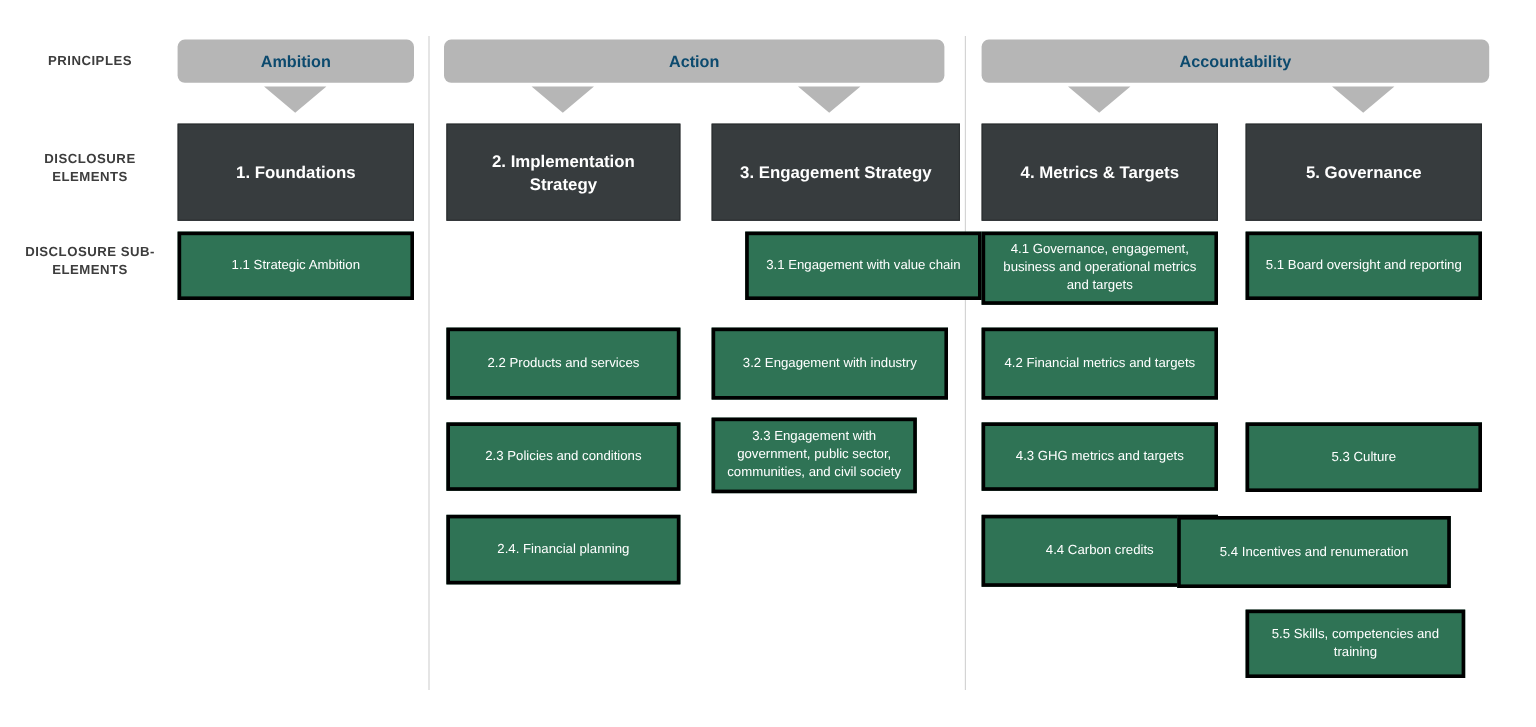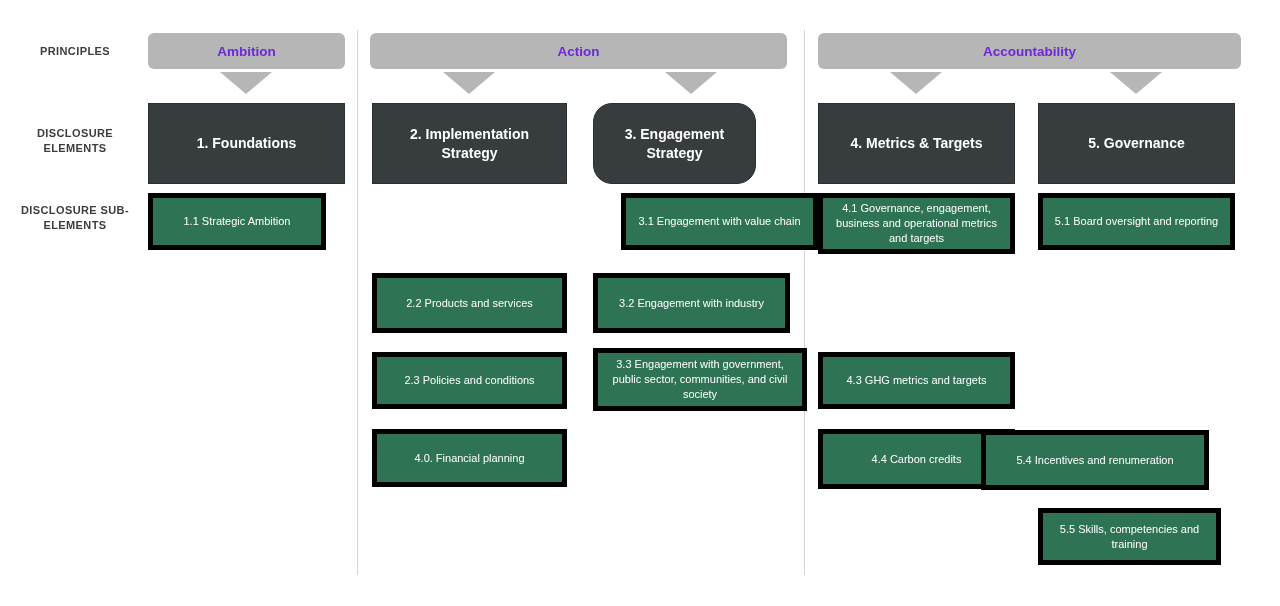--- a/index.html
+++ b/index.html
@@ -47,21 +47,21 @@
 
   
   .banner {
     position: absolute;
     height: 36px;
     background: #b6b6b6;
     border-radius: 6px;
     display: flex;
     align-items: center;
     justify-content: center;
-    color: #6d28d9;
+    color: #0c4a6e;
     font-size: 13.5px;
     font-weight: bold;
   }
 
   
   .arrow {
     position: absolute;
     width: 0;
     height: 0;
     border-left: 26px solid transparent;
@@ -86,21 +86,21 @@
     font-weight: bold;
     line-height: 1.35;
     padding: 0 8px;
     box-sizing: border-box;
   }
 
   
   .sub-box {
     position: absolute;
     background: #2f7355;
-    border: 5px solid #000000;
+    border: 3px solid #000000;
     box-sizing: border-box;
     display: flex;
     align-items: center;
     justify-content: center;
     text-align: center;
     color: #ffffff;
     font-size: 11px;
     line-height: 1.35;
     padding: 2px 7px;
   }
@@ -121,35 +121,37 @@
   <div class="banner" style="left:818px; top:33px; width:423px;">Accountability</div>
   <div class="banner" style="left:370px; top:33px; width:417px;">Action</div>
 
   <div class="arrow" style="left:220px; top:72px;"></div>
   <div class="arrow" style="left:443px; top:72px;"></div>
   <div class="arrow" style="left:665px; top:72px;"></div>
   <div class="arrow" style="left:890px; top:72px;"></div>
   <div class="arrow" style="left:1110px; top:72px;"></div>
 
   <div class="element-box" style="left:148px; width:197px;">1. Foundations</div>
-  <div class="sub-box" style="left:148px; width:178px; top:193px; height:57px;">1.1 Strategic Ambition</div>
+  <div class="sub-box" style="left:148px; width:197px; top:193px; height:57px;">1.1 Strategic Ambition</div>
 
   <div class="element-box" style="left:372px; width:195px;">2. Implementation Strategy</div>
   <div class="sub-box" style="left:372px; width:195px; top:273px; height:60px;">2.2 Products and services</div>
   <div class="sub-box" style="left:372px; width:195px; top:352px; height:57px;">2.3 Policies and conditions</div>
-  <div class="sub-box" style="left:372px; width:195px; top:429px; height:58px;">4.0. Financial planning</div>
+  <div class="sub-box" style="left:372px; width:195px; top:429px; height:58px;">2.4. Financial planning</div>
 
-  <div class="element-box" style="left:593px; width:163px;border-radius:19px;">3. Engagement Strategy</div>
+  <div class="element-box" style="left:593px; width:207px;">3. Engagement Strategy</div>
   <div class="sub-box" style="left:593px; width:197px; top:193px; height:57px;margin-left:28px;">3.1 Engagement with value chain</div>
   <div class="sub-box" style="left:593px; width:197px; top:273px; height:60px;">3.2 Engagement with industry</div>
-  <div class="sub-box" style="left:593px; width:214px; top:348px; height:63px;">3.3 Engagement with government, public sector, communities, and civil society</div>
+  <div class="sub-box" style="left:593px; width:171px; top:348px; height:63px;">3.3 Engagement with government, public sector, communities, and civil society</div>
 
   <div class="element-box" style="left:818px; width:197px;">4. Metrics &amp; Targets</div>
   <div class="sub-box" style="left:818px; width:197px; top:193px; height:61px;">4.1 Governance, engagement, business and operational metrics and targets</div>
+  <div class="sub-box" style="left:818px; width:197px; top:273px; height:60px;">4.2 Financial metrics and targets</div>
   <div class="sub-box" style="left:818px; width:197px; top:352px; height:57px;">4.3 GHG metrics and targets</div>
   <div class="sub-box" style="left:818px; width:197px; top:429px; height:60px;">4.4 Carbon credits</div>
 
   <div class="element-box" style="left:1038px; width:197px;">5. Governance</div>
   <div class="sub-box" style="left:1038px; width:197px; top:193px; height:57px;">5.1 Board oversight and reporting</div>
+  <div class="sub-box" style="left:1038px; width:197px; top:352px; height:58px;">5.3 Culture</div>
   <div class="sub-box" style="left:981px; width:228px; top:430px; height:60px;">5.4 Incentives and renumeration</div>
   <div class="sub-box" style="left:1038px; width:183px; top:508px; height:57px;">5.5 Skills, competencies and training</div>
 
 </div>
 
 </body></html>

